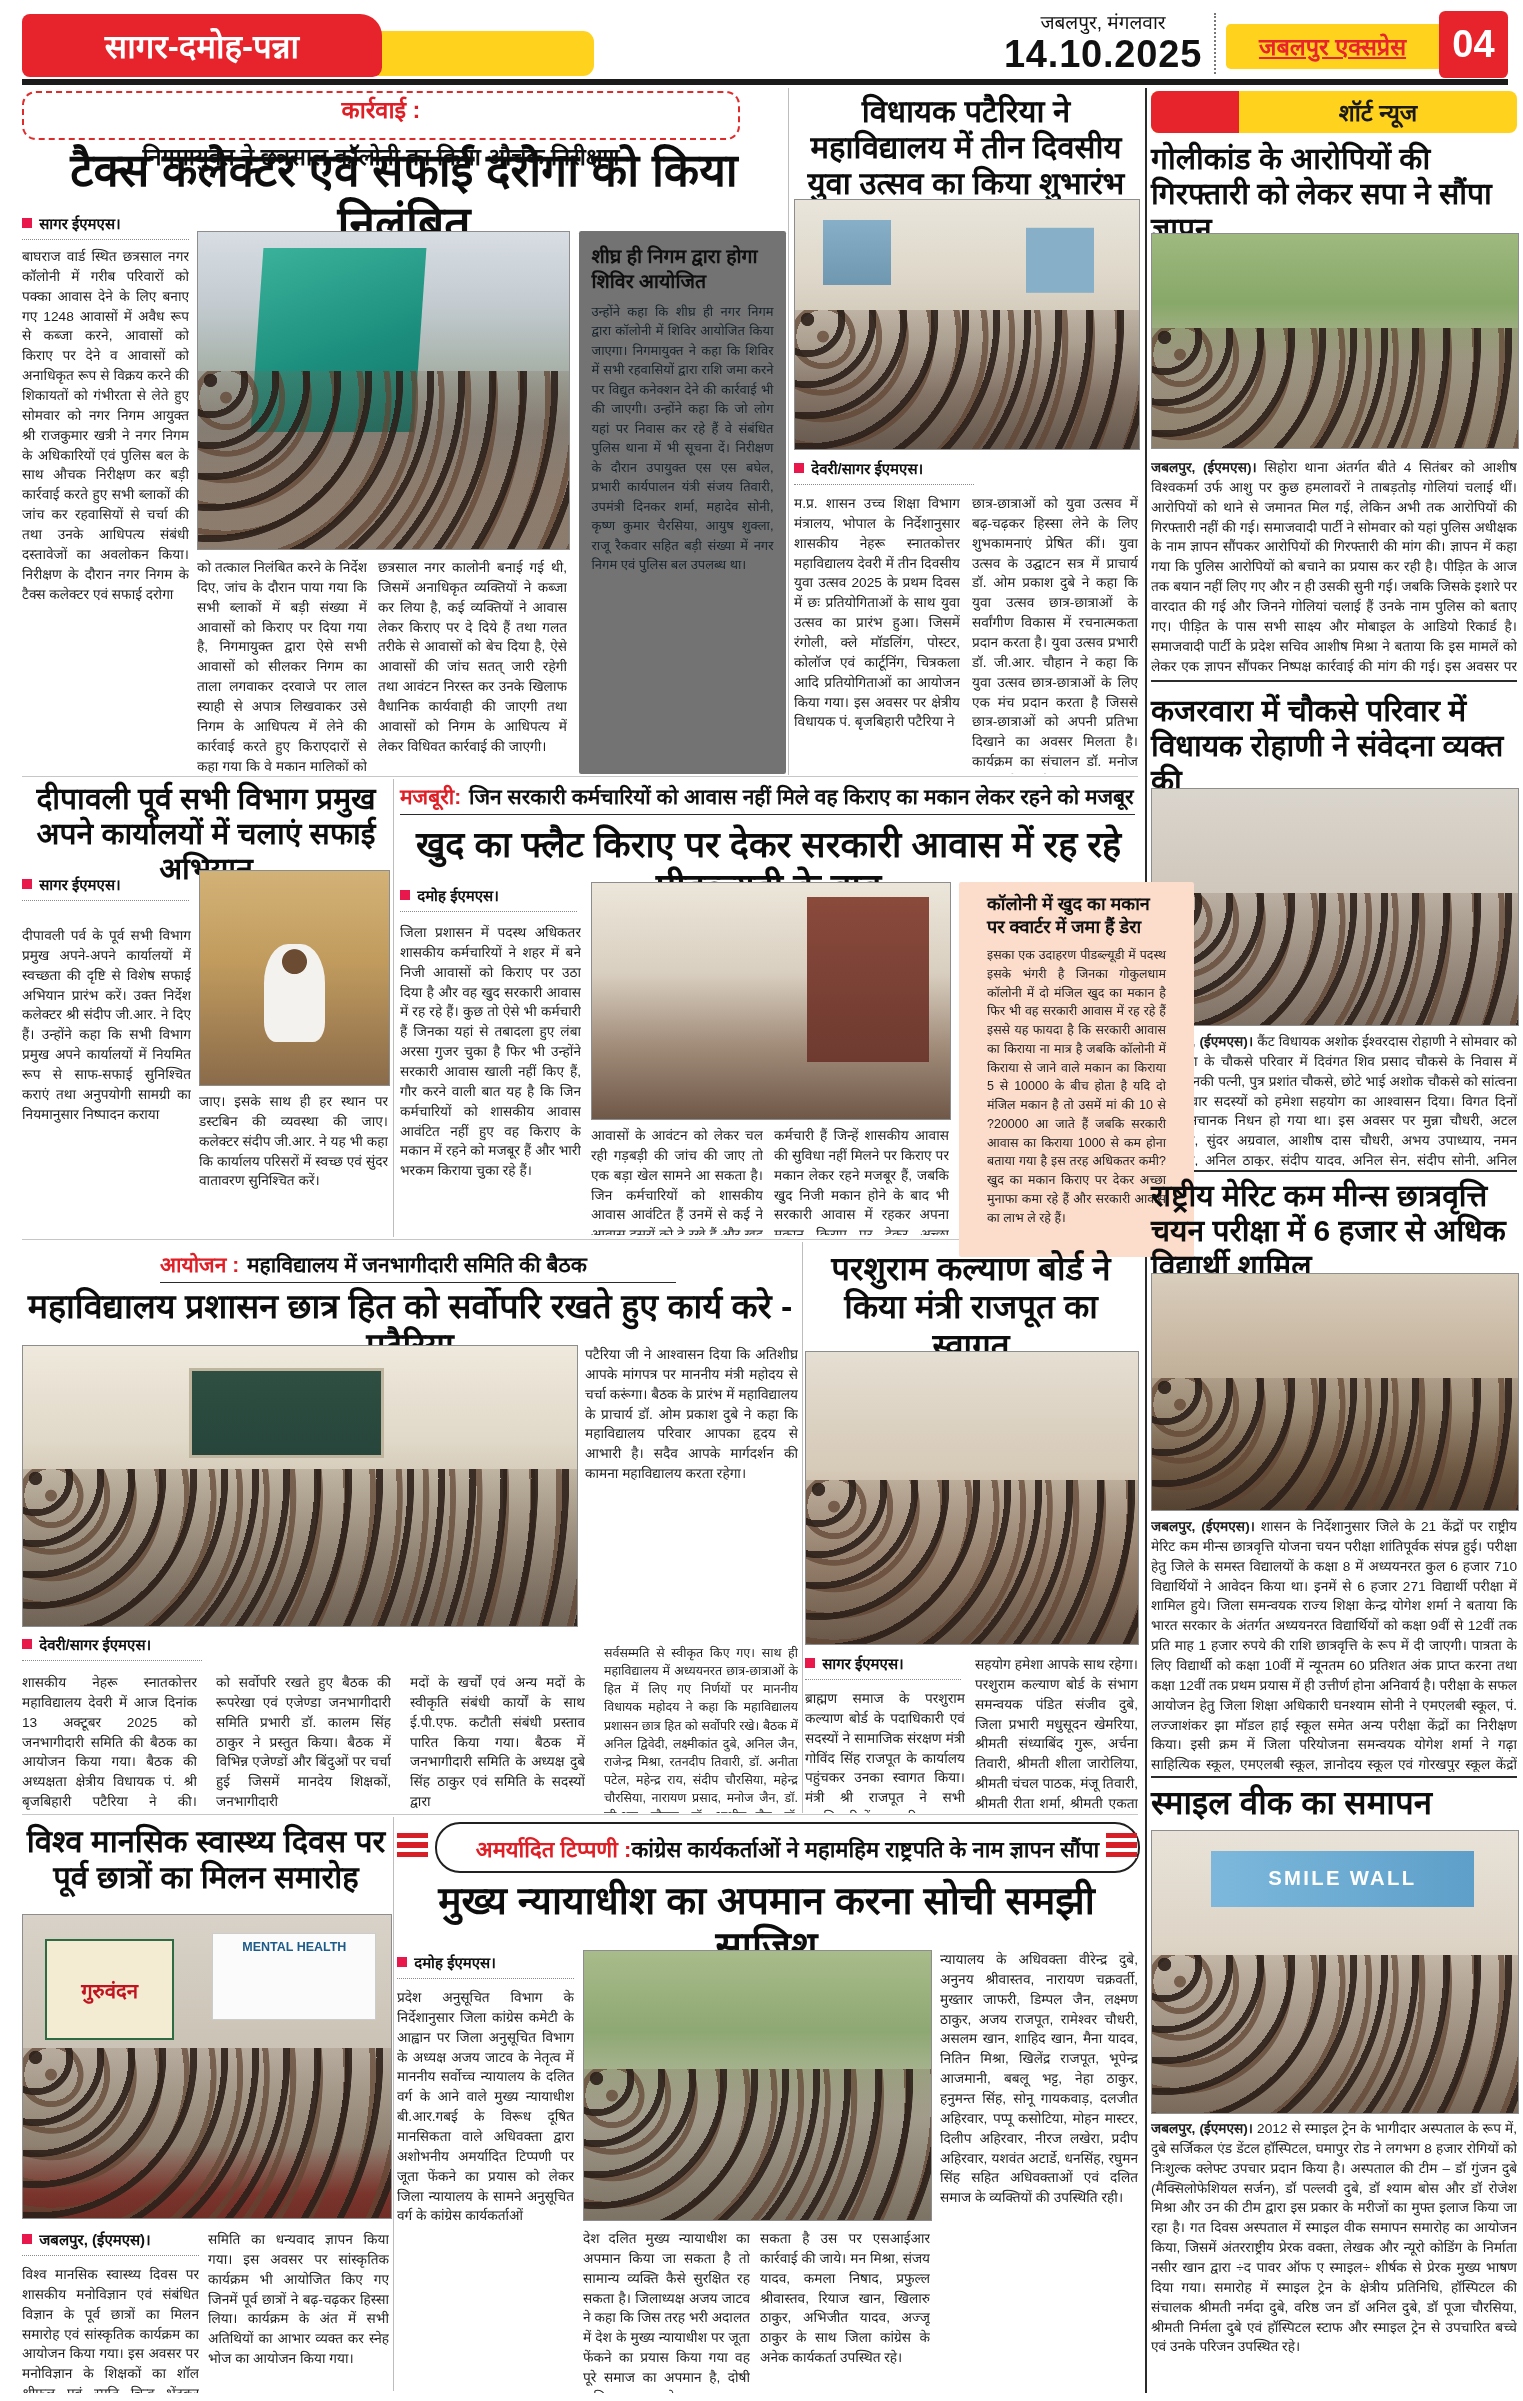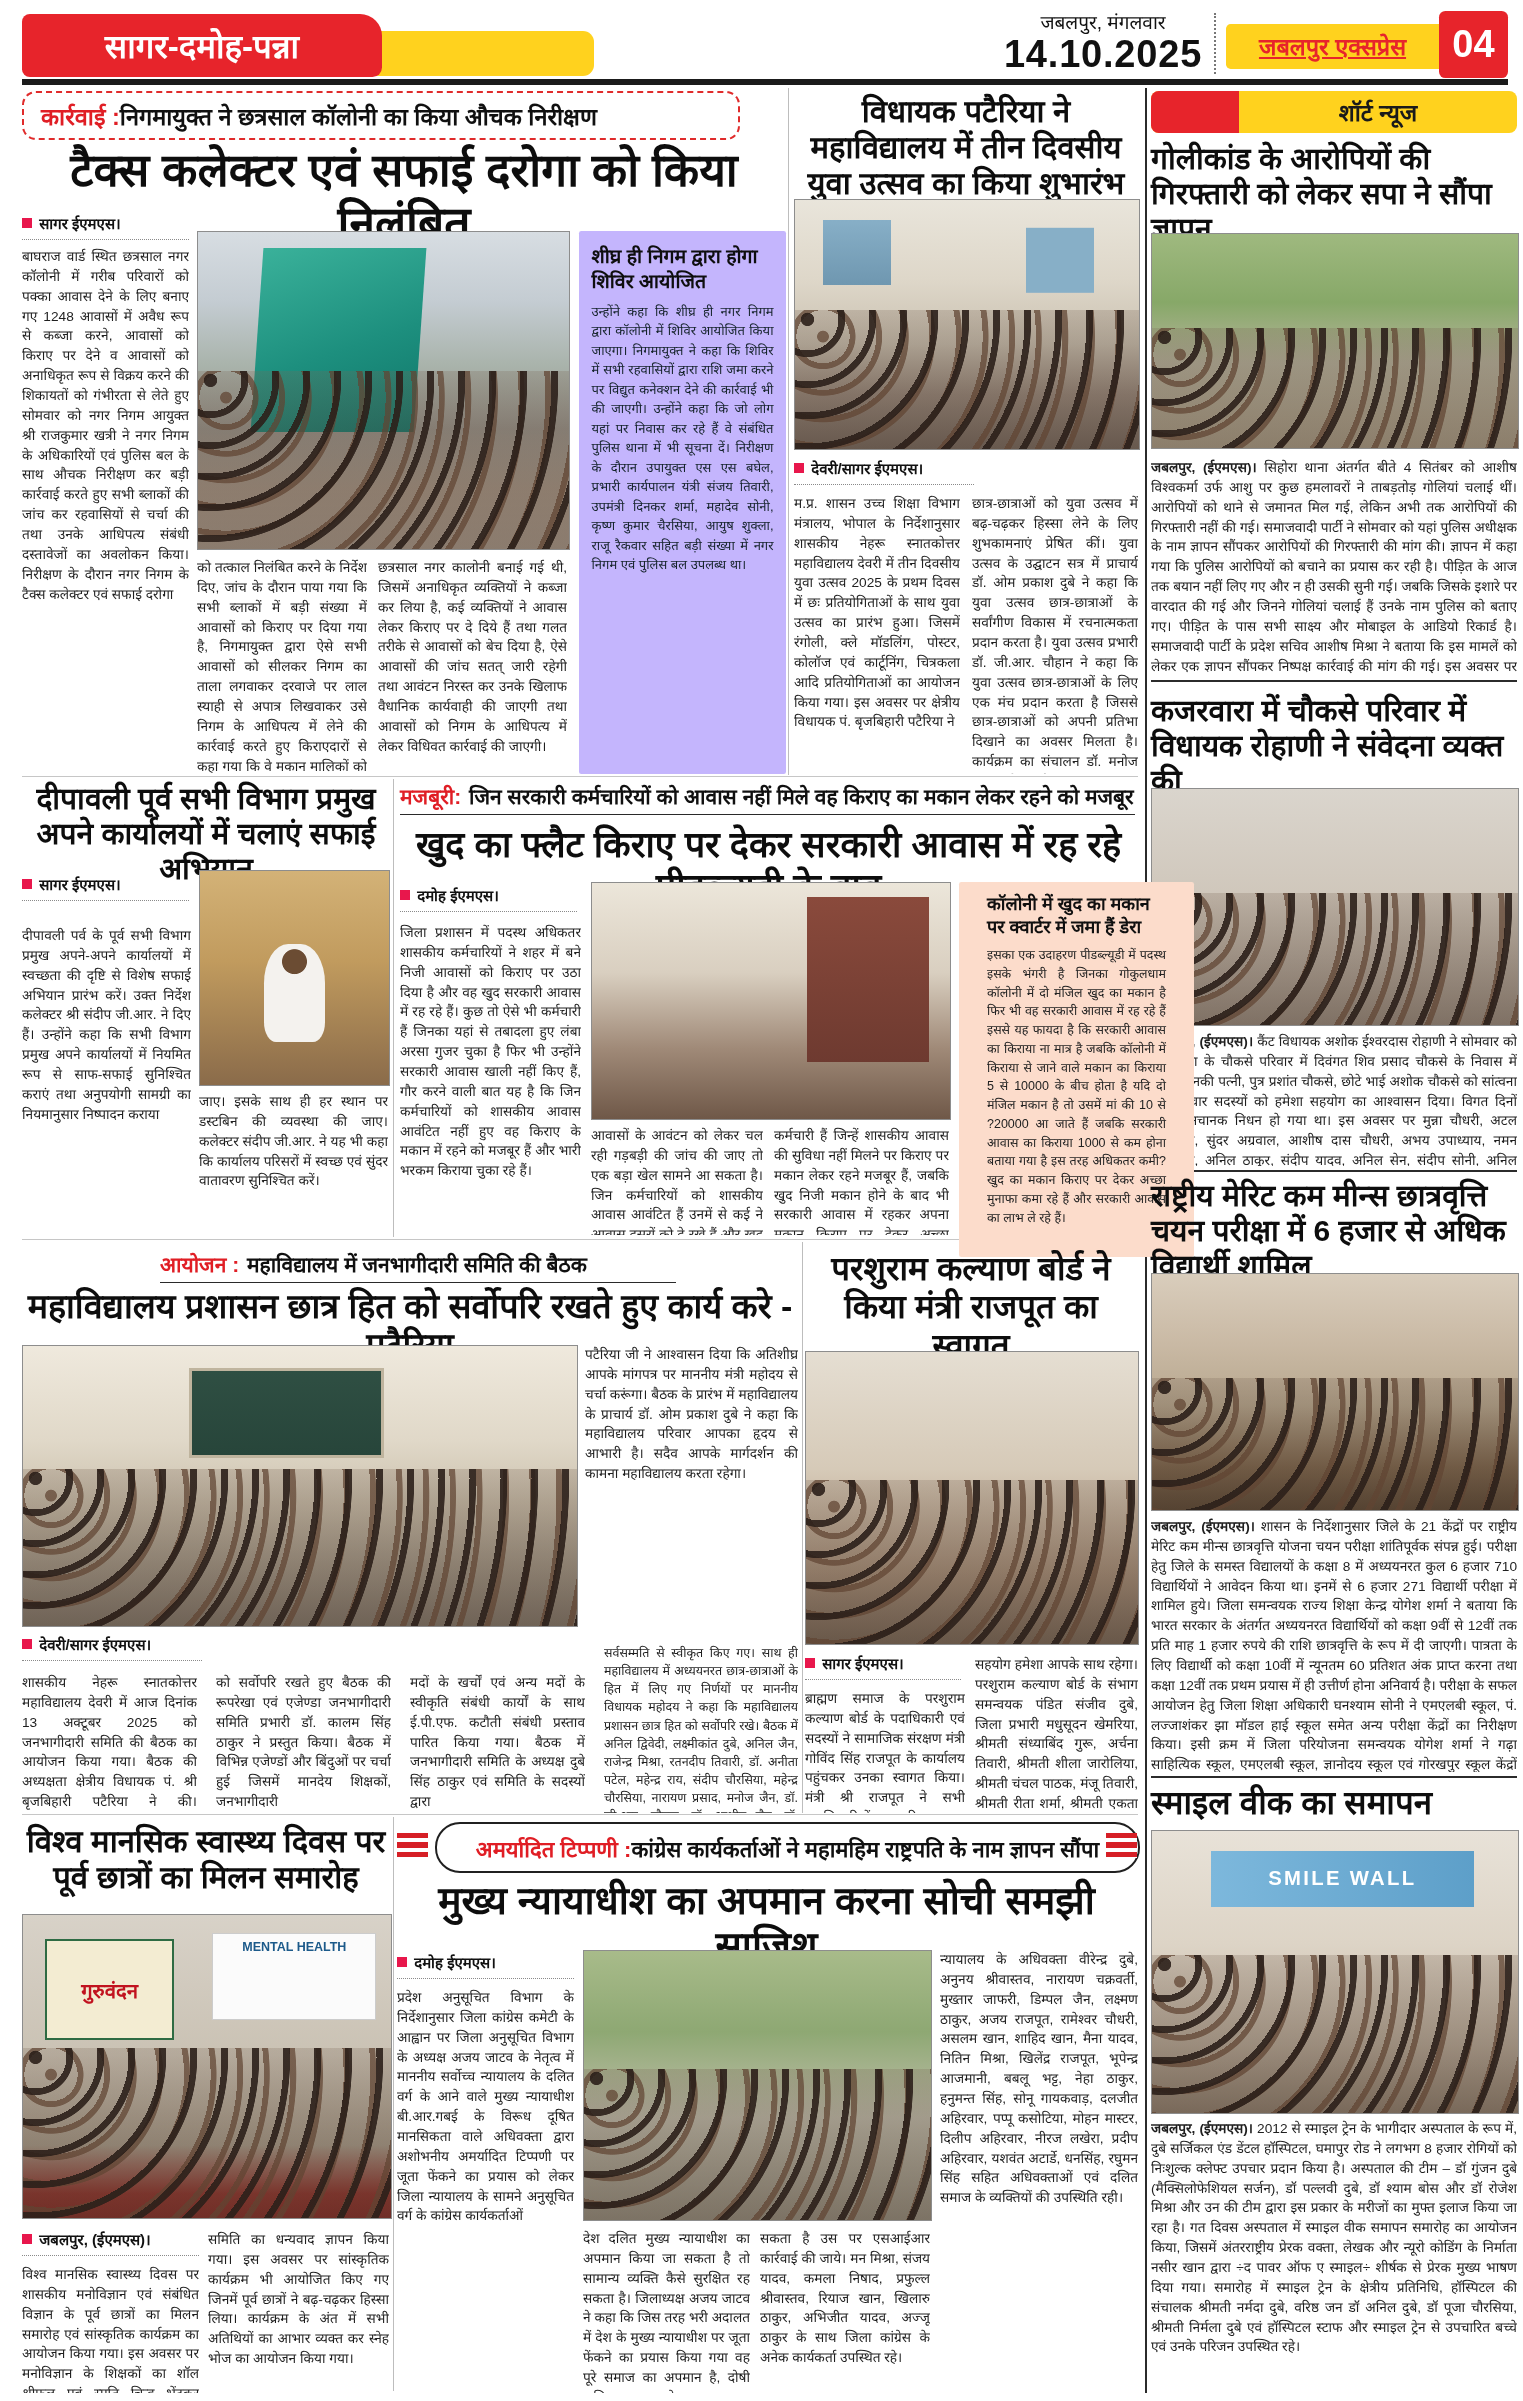--- a/index.html
+++ b/index.html
@@ -21,36 +21,36 @@
                display:flex;align-items:center;justify-content:center;font-size:38px;font-weight:700;border-radius:6.3px;}
   .mast-rule{left:22px;top:79px;width:1486px;height:5.5px;background:#1b1b1b;}
   
   .hl{font-weight:700;color:#0d0d0d;line-height:1.16;text-align:center;}
   .hl-left{text-align:left;}
   .bodytxt{font-size:13.7px;line-height:1.45;text-align:justify;color:#1f1f1f;overflow:hidden;}
   .dl{font-weight:700;}
   .byline{display:flex;align-items:center;gap:7px;font-weight:700;font-size:15px;color:#111;
           border-bottom:1.6px dotted #8a8a8a;padding-bottom:5.5px;}
   .bysq{width:10.2px;height:10.2px;background:#e8174c;display:inline-block;flex:0 0 auto;}
-  .kicker1{border:2.3px dashed #e02b2b;border-radius:14px;display:flex;align-items:center;gap:0;padding:0 17px;}
+  .kicker1{border:2.3px dashed #e02b2b;border-radius:14px;display:flex;align-items:center;gap:15px;padding:0 17px;flex-direction:column;}
   .kicker1 .klabel{color:#e01e25;font-weight:700;font-size:23.5px;white-space:nowrap;}
   .kicker1 .ktext{color:#101010;font-weight:700;font-size:23.5px;white-space:nowrap;}
   .kickerline{display:flex;align-items:flex-start;gap:7.8px;border-bottom:1.6px solid #2a2a2a;padding-bottom:3.9px;}
   .kickerline .klabel{color:#e01e25;font-weight:700;font-size:21px;white-space:nowrap;}
   .kickerline .ktext{color:#101010;font-weight:700;font-size:21px;white-space:nowrap;}
   .kicker11{border:2.3px solid #202020;border-radius:25px;display:flex;align-items:center;justify-content:center;
             gap:0;padding:0 19px;background:#fff;}
   .kicker11 .klabel{color:#e01e25;font-weight:700;font-size:22px;white-space:nowrap;}
   .kicker11 .ktext{color:#101010;font-weight:700;font-size:22px;white-space:nowrap;}
   .stripes{width:31px;height:25px;background:repeating-linear-gradient(180deg,#d61f26 0 5.5px,#fff 5.5px 9.4px);}
   .shortnews{display:flex;background:#ffd21e;border-radius:7.8px;overflow:hidden;}
   .shortnews .chip{width:88px;background:#e7242b;}
   .shortnews .snlabel{flex:1;display:flex;align-items:center;justify-content:center;
                       font-size:23.5px;font-weight:700;color:#1a1a1a;border-radius:8px;}
-  .bluebox{background:#c4b5fd;padding:12.5px 12.5px;border-radius:2.3px;}
+  .bluebox{background:#737373;padding:12.5px 12.5px;border-radius:2.3px;}
   .bluebox .bbtitle{font-size:19.5px;font-weight:700;color:#0e0e0e;line-height:1.3;margin:0 0 7.8px 0;}
   .bluebox .bbbody{font-size:13px;line-height:1.5;text-align:justify;color:#15232b;}
   .pinkbox{background:#fcdccb;padding:11px 28px;border-radius:2.3px;}
   .pinkbox .pbtitle{font-size:18px;font-weight:700;color:#101010;line-height:1.3;margin:0 0 6.3px 0;}
   .pinkbox .pbbody{font-size:12.5px;line-height:1.5;text-align:justify;color:#222;}
   .vrule{background:#2b2b2b;width:1.6px;}
   .vthin{background:#bdbdbd;width:0.8px;}
   .hrule{background:#2b2b2b;height:1.6px;}
   .hthin{background:#c6c6c6;height:0.8px;}
   

